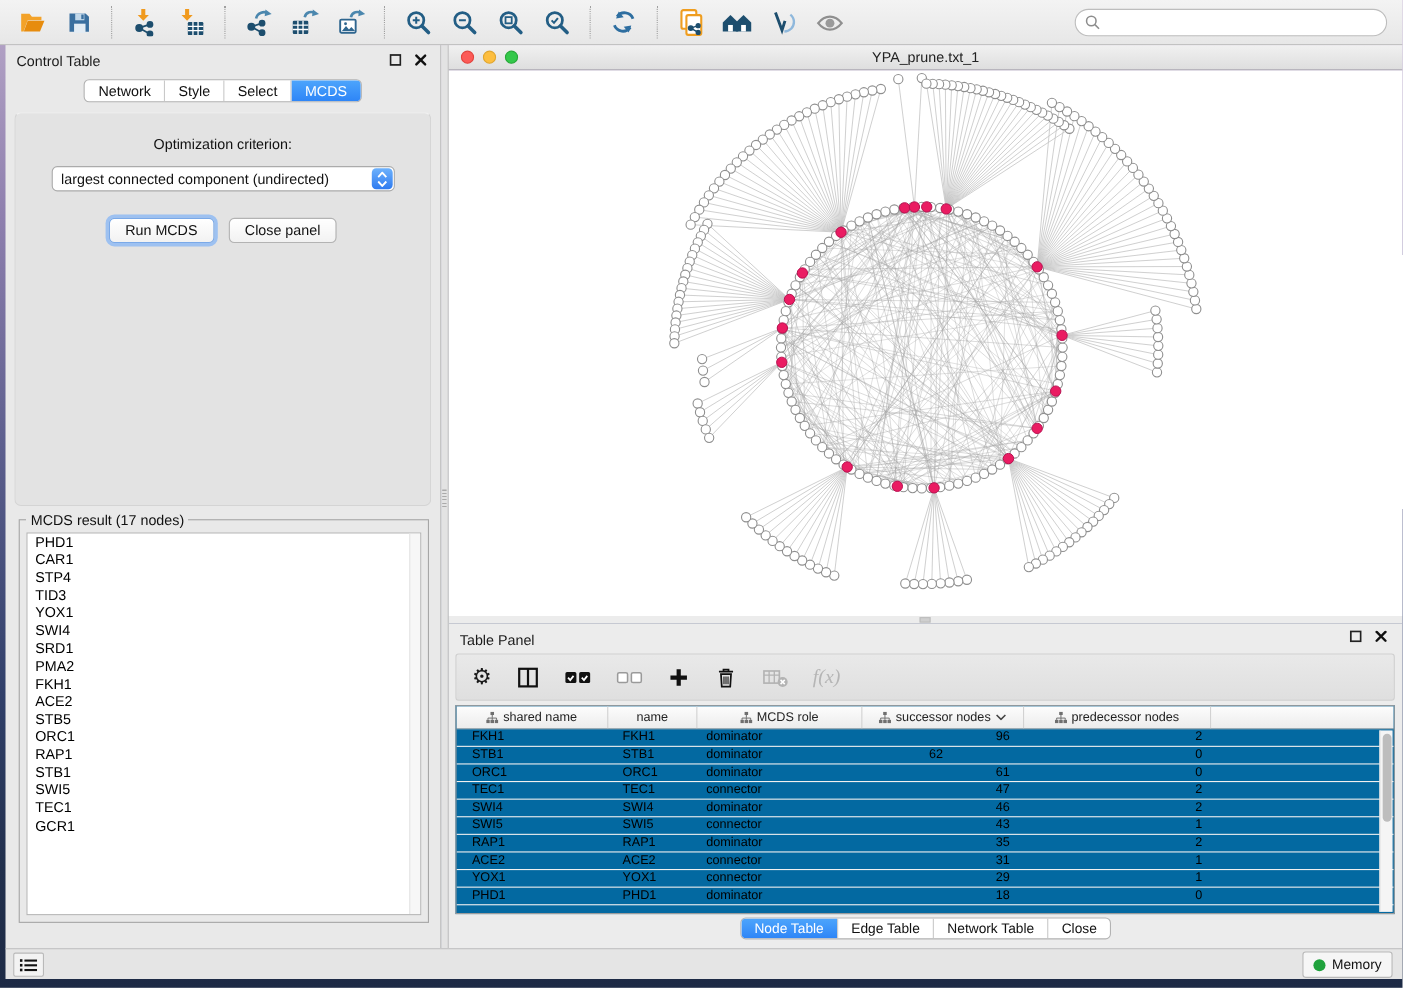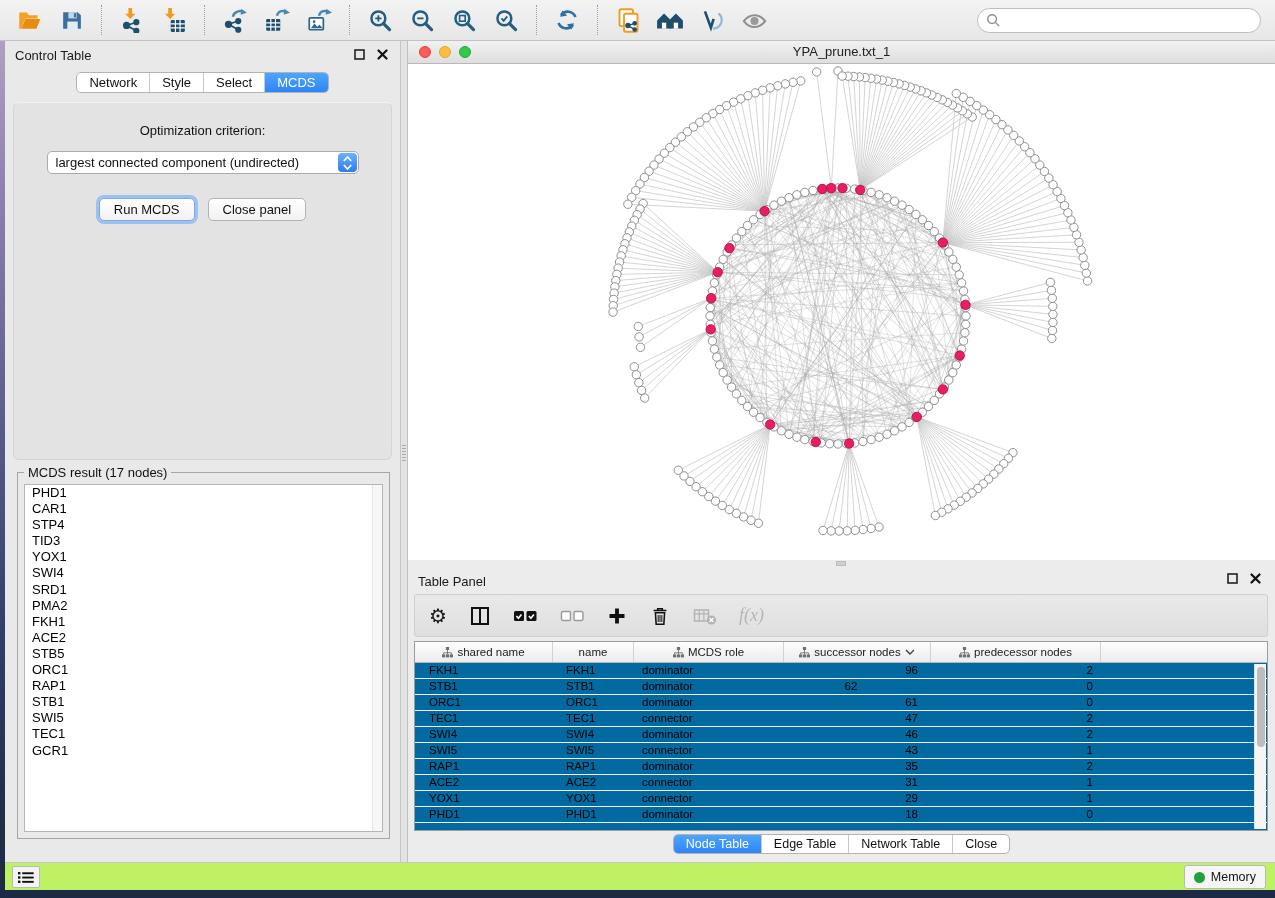--- a/index.html
+++ b/index.html
@@ -63,21 +63,21 @@
   #thead{display:flex;height:21px;background:linear-gradient(#fdfdfd,#ececec);border-bottom:1px solid #b5b5b5;}
   .th{display:flex;align-items:center;justify-content:center;gap:4px;font-size:11.5px;color:#222;border-right:1px solid #d2d2d2;overflow:hidden;white-space:nowrap;}
   .tr{display:flex;height:16px;border-bottom:1px solid #f0f0f0;}
   .td{font-size:11.5px;line-height:15px;color:#000;overflow:hidden;white-space:nowrap;}
   #vscroll{position:absolute;right:1px;top:22px;bottom:1px;width:12px;background:#f5f5f5;border-left:1px solid #e0e0e0;}
   #vscroll .thumb{position:absolute;left:2px;top:3px;width:8px;height:80px;background:#bdbdbd;border-radius:5px;}
   #tptabs{position:absolute;left:0;right:0;top:267px;display:flex;justify-content:center;}
   #tptabs .tab{font-size:12.5px;}
 
   
-  #statusbar{left:5px;top:862px;width:1270px;height:28px;background:#bef264;border-top:1px solid #c6c6c6;}
+  #statusbar{left:5px;top:862px;width:1270px;height:28px;background:#e5e5e5;border-top:1px solid #c6c6c6;}
   #listbtn{position:absolute;left:7px;top:3px;width:28px;height:22px;background:#f3f3f3;border:1px solid #b9b9b9;border-radius:2px;display:flex;align-items:center;justify-content:center;}
   #membtn{position:absolute;right:9px;top:2px;height:24px;background:#f6f6f6;border:1px solid #b9b9b9;border-radius:3px;display:flex;align-items:center;gap:6px;padding:0 9px;font-size:12.5px;color:#111;}
   #membtn .dot{width:11px;height:11px;border-radius:50%;background:#1fa23c;}
   svg{display:block;}
 </style>
 </head>
 <body>
 
 <div class="abs" id="toolbar">
   <button class="tb">

